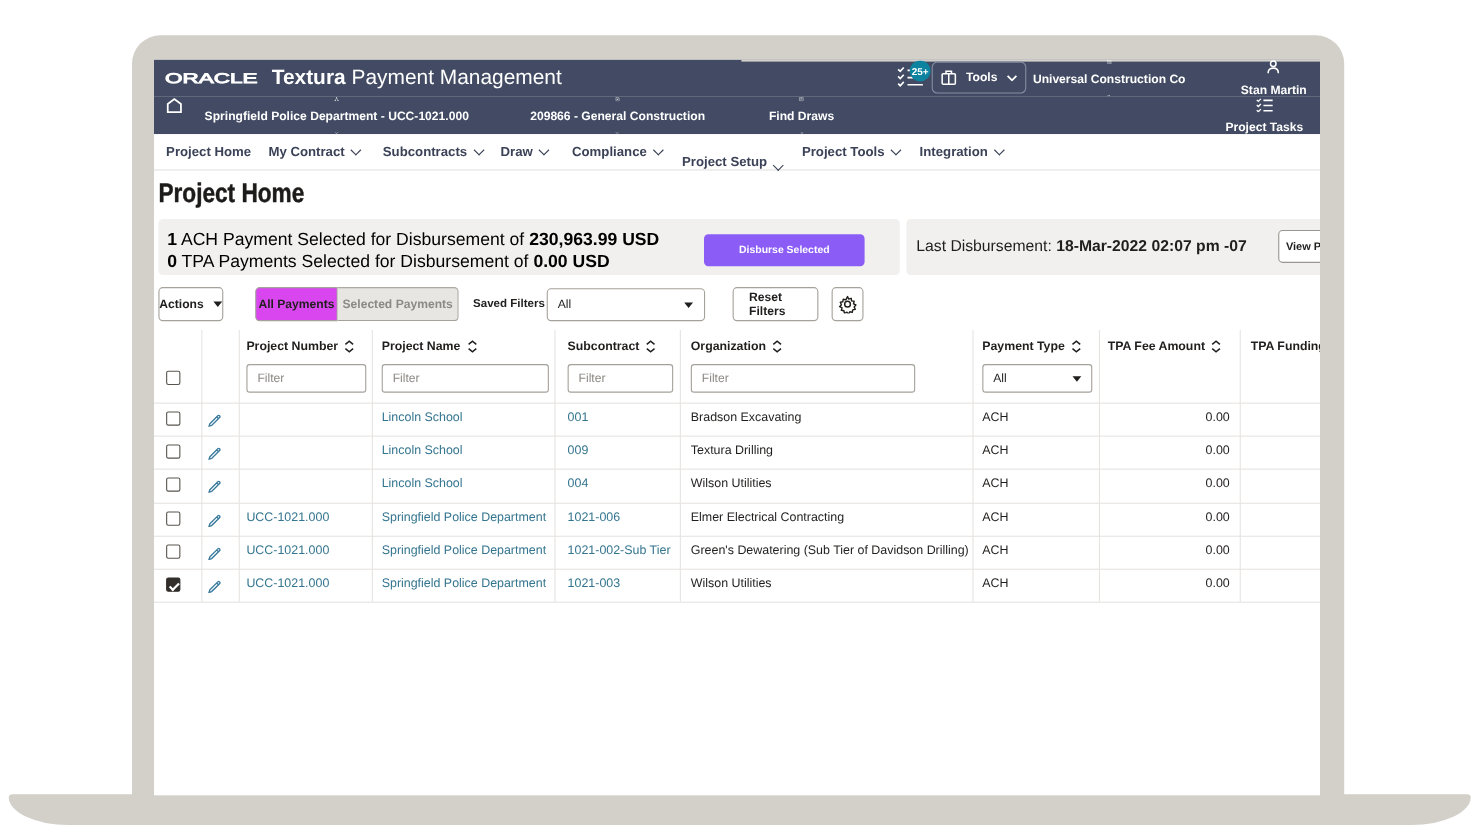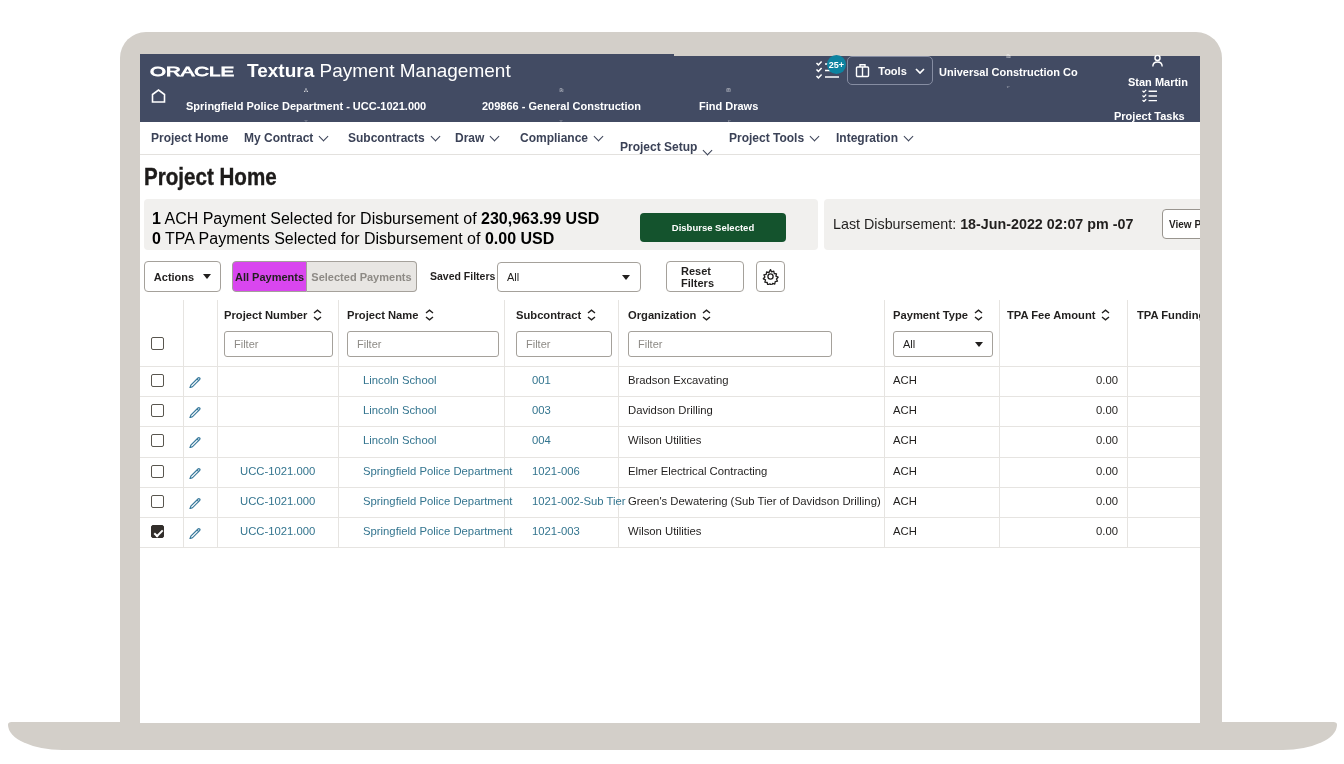--- a/index.html
+++ b/index.html
@@ -28,21 +28,21 @@
   #nav { position:absolute; left:0; top:68px; width:1130px; height:33px; background:#fff;
     border-bottom:1px solid #e3e1de; }
   .navitem { position:absolute; top:0; height:32px; display:flex; align-items:center; gap:7px;
     font-size:12px; font-weight:700; color:#3b4257; white-space:nowrap; }
   
   #title { position:absolute; left:4px; top:109px; font-size:24.5px; transform:scaleX(0.84); transform-origin:0 0; -webkit-text-stroke:0.4px #1d1b1a; font-weight:700; color:#1d1b1a; }
   
   #panelL { position:absolute; left:4px; top:145px; width:674px; height:51px; background:#f1f0ee; border-radius:4px; }
   #panelR { position:absolute; left:684px; top:145px; width:442px; height:51px; background:#f1f0ee; border-radius:4px; }
   .pl-line { position:absolute; left:8px; font-size:16px; color:#000000; white-space:nowrap; }
-  #disburse { position:absolute; left:496px; top:14px; width:146px; height:29px; background:#14532d;
+  #disburse { position:absolute; left:496px; top:14px; width:146px; height:29px; background:#8b5cf6;
     border-radius:4px; color:#fff; font-size:9.5px; font-weight:700; display:flex; align-items:center; justify-content:center; }
   #lastdisb { position:absolute; left:9px; top:17px; font-size:14.3px; color:#211f1e; white-space:nowrap; }
   #viewbtn { position:absolute; left:338px; top:10px; width:130px; height:30px; background:#fff;
     border:1px solid #99958f; border-radius:4px; color:#211f1e; font-size:10px; font-weight:700;
     display:flex; align-items:center; padding-left:6px; }
   
   .btn { position:absolute; top:207px; height:31px; background:#fff; border:1px solid #a5a19b; border-radius:4px;
     display:flex; align-items:center; justify-content:center; font-size:11px; font-weight:700; color:#211f1e; }
   #segwrap { position:absolute; left:92px; top:207px; height:31px; display:flex; }
   .seg { height:31px; display:flex; align-items:center; justify-content:center; font-size:11px; font-weight:700; border:1px solid #a5a19b; }
@@ -56,21 +56,21 @@
   .hline { position:absolute; left:0; width:1130px; height:1px; background:#e6e4e1; }
   .colhead { position:absolute; top:255px; font-size:11.2px; font-weight:700; color:#211f1e; display:flex; gap:6px; align-items:center; white-space:nowrap; }
   .finput { position:absolute; top:277px; height:26px; background:#fff; border:1px solid #a5a19b; border-radius:3px;
     display:flex; align-items:center; padding-left:9px; font-size:11px; color:#8d8a85; }
   .cb { position:absolute; left:11px; width:13px; height:13px; border:1.5px solid #59564f; border-radius:2px; background:#fff; }
   .cell { position:absolute; font-size:11.3px; white-space:nowrap; color:#211f1e; }
   .num { left:859px; width:128px; text-align:right; padding-right:9px; }
   .pencil { position:absolute; left:48px; }
   #topsliver { position:absolute; left:534px; top:0; width:596px; height:2px; background:#d3cfc9; }
   .cbc { background:#322e2b; border-color:#322e2b; }
-  .lnk { color:#34758f;margin-left:16px; }
+  .lnk { color:#34758f; }
   .caret-down { width:0; height:0; border-left:4px solid transparent; border-right:4px solid transparent; border-top:5px solid #211f1e; }
   .nchev { width:7px; height:7px; border-right:1.8px solid #3b4257; border-bottom:1.8px solid #3b4257;
     transform:rotate(45deg); margin-top:-4px; }
   .cbc::after { content:""; position:absolute; left:2px; top:4px; width:7px; height:3px;
     border-left:2px solid #fff; border-bottom:2px solid #fff; transform:rotate(-45deg); }
   svg { display:block; }
 </style>
 </head>
 <body>
 <div id="base"></div>
@@ -180,25 +180,25 @@
       <div class="navitem" style="left:589px;">Project Tools <span class="nchev"></span></div>
       <div class="navitem" style="left:696px;">Integration <span class="nchev"></span></div>
     </div>
     <div id="title">Project Home</div>
     <div id="panelL">
       <div class="pl-line" style="top:11px;"><b>1</b> ACH Payment Selected for Disbursement of <b>230,963.99 USD</b></div>
       <div class="pl-line" style="top:31px;"><b>0</b> TPA Payments Selected for Disbursement of <b>0.00 USD</b></div>
       <div id="disburse">Disburse Selected</div>
     </div>
     <div id="panelR">
-      <div id="lastdisb">Last Disbursement: <b>18-Jun-2022 02:07 pm -07</b></div>
+      <div id="lastdisb">Last Disbursement: <b>18-Mar-2022 02:07 pm -07</b></div>
       <div id="viewbtn">View Payments</div>
     </div>
 
-    <div class="btn" style="left:4px; width:77px; gap:9px;">Actions <span class="caret-down"></span></div>
+    <div class="btn" style="left:4px; width:59px; gap:9px;">Actions <span class="caret-down"></span></div>
     <div id="segwrap">
         <div class="seg" id="seg1">All Payments</div>
         <div class="seg" id="seg2">Selected Payments</div>
       </div>
     <div id="savedfilters">Saved Filters</div>
     <div id="alldd">All<span class="caret-down" style="position:absolute; right:10px;"></span></div>
     <div class="btn" style="left:526px; width:78px;padding-left:14px;">Reset Filters</div>
     <div class="btn" style="left:616px; width:29px;">
       <svg width="17" height="17" viewBox="0 0 17 17" fill="none" stroke="#211f1e" stroke-width="1.3">
         <circle cx="8.5" cy="8.5" r="2.6"></circle>
@@ -270,22 +270,22 @@
       </svg>
     <svg class="pencil" style="top:471px;" width="14" height="14" viewBox="0 0 14 14">
         <path d="M2.8 11.2 L10 4 a1.1 1.1 0 0 1 1.6 1.6 L4.4 12.8 l-2.4.8 z M9 5 l1.6 1.6" fill="none" stroke="#38799c" stroke-width="1.2"></path>
       </svg>
     <div class="cell lnk" style="left:207px; top:320px;">Lincoln School</div>
     <div class="cell lnk" style="left:376px; top:320px;">001</div>
     <div class="cell" style="left:488px; top:320px;">Bradson Excavating</div>
     <div class="cell" style="left:753px; top:320px;">ACH</div>
     <div class="cell num" style="top:320px;">0.00</div>
     <div class="cell lnk" style="left:207px; top:350px;">Lincoln School</div>
-    <div class="cell lnk" style="left:376px; top:350px;">003</div>
-    <div class="cell" style="left:488px; top:350px;">Davidson Drilling</div>
+    <div class="cell lnk" style="left:376px; top:350px;">009</div>
+    <div class="cell" style="left:488px; top:350px;">Textura Drilling</div>
     <div class="cell" style="left:753px; top:350px;">ACH</div>
     <div class="cell num" style="top:350px;">0.00</div>
     <div class="cell lnk" style="left:207px; top:380px;">Lincoln School</div>
     <div class="cell lnk" style="left:376px; top:380px;">004</div>
     <div class="cell" style="left:488px; top:380px;">Wilson Utilities</div>
     <div class="cell" style="left:753px; top:380px;">ACH</div>
     <div class="cell num" style="top:380px;">0.00</div>
     <div class="cell lnk" style="left:84px; top:411px;">UCC-1021.000</div>
     <div class="cell lnk" style="left:207px; top:411px;">Springfield Police Department</div>
     <div class="cell lnk" style="left:376px; top:411px;text-align:center;">1021-006</div>

